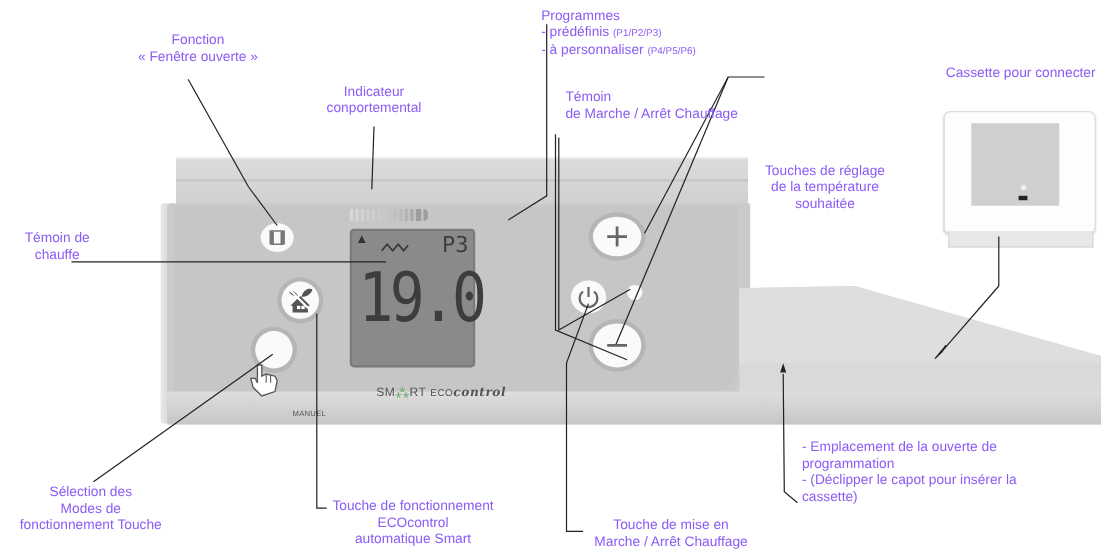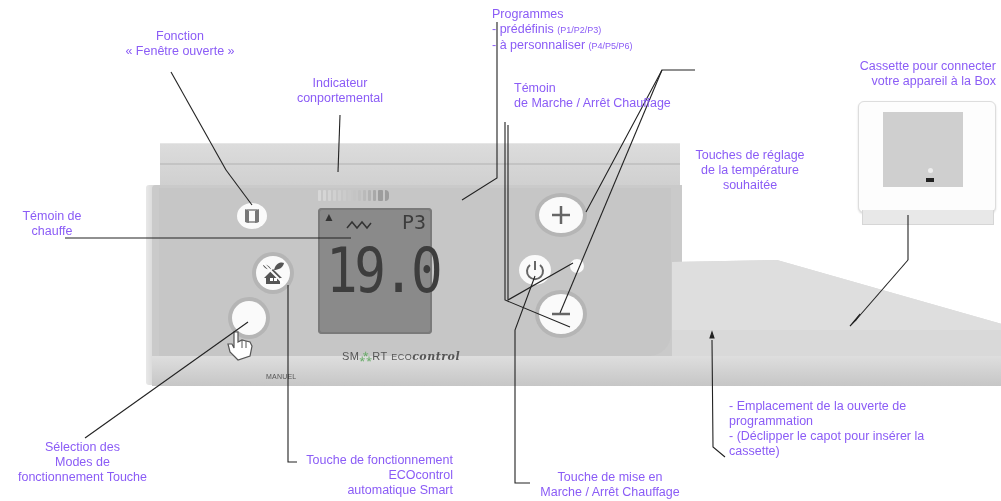--- a/index.html
+++ b/index.html
@@ -194,41 +194,40 @@
   <div><span>- à personnaliser</span> <span class="sm">(P4/P5/P6)</span></div>
 </div>
 
 <div class="lbl" style="left:477px;top:81px;margin-left:37px;">
   <div>Témoin</div>
   <div>de Marche / Arrêt Chauffage</div>
 </div>
 
 <div class="lbl r" style="left:810px;top:59px;width:186px;">
   <div>Cassette pour connecter</div>
-  <div>votre appareil à la Box</div>
 </div>
 
 <div class="lbl c" style="left:690px;top:148px;width:120px;">
   <div>Touches de réglage</div>
   <div>de la température</div>
   <div>souhaitée</div>
 </div>
 
 <div class="lbl c" style="left:12px;top:209px;width:80px;">
   <div>Témoin de</div>
   <div>chauffe</div>
 </div>
 
 <div class="lbl c" style="left:0px;top:440px;width:165px;">
   <div>Sélection des</div>
   <div>Modes de</div>
   <div>fonctionnement Touche</div>
 </div>
 
-<div class="lbl c" style="left:298px;top:453px;width:155px;text-align:right;">
+<div class="lbl c" style="left:298px;top:453px;width:155px;">
   <div>Touche de fonctionnement</div>
   <div>ECOcontrol</div>
   <div>automatique Smart</div>
 </div>
 
 <div class="lbl c" style="left:535px;top:470px;width:150px;">
   <div>Touche de mise en</div>
   <div>Marche / Arrêt Chauffage</div>
 </div>
 

